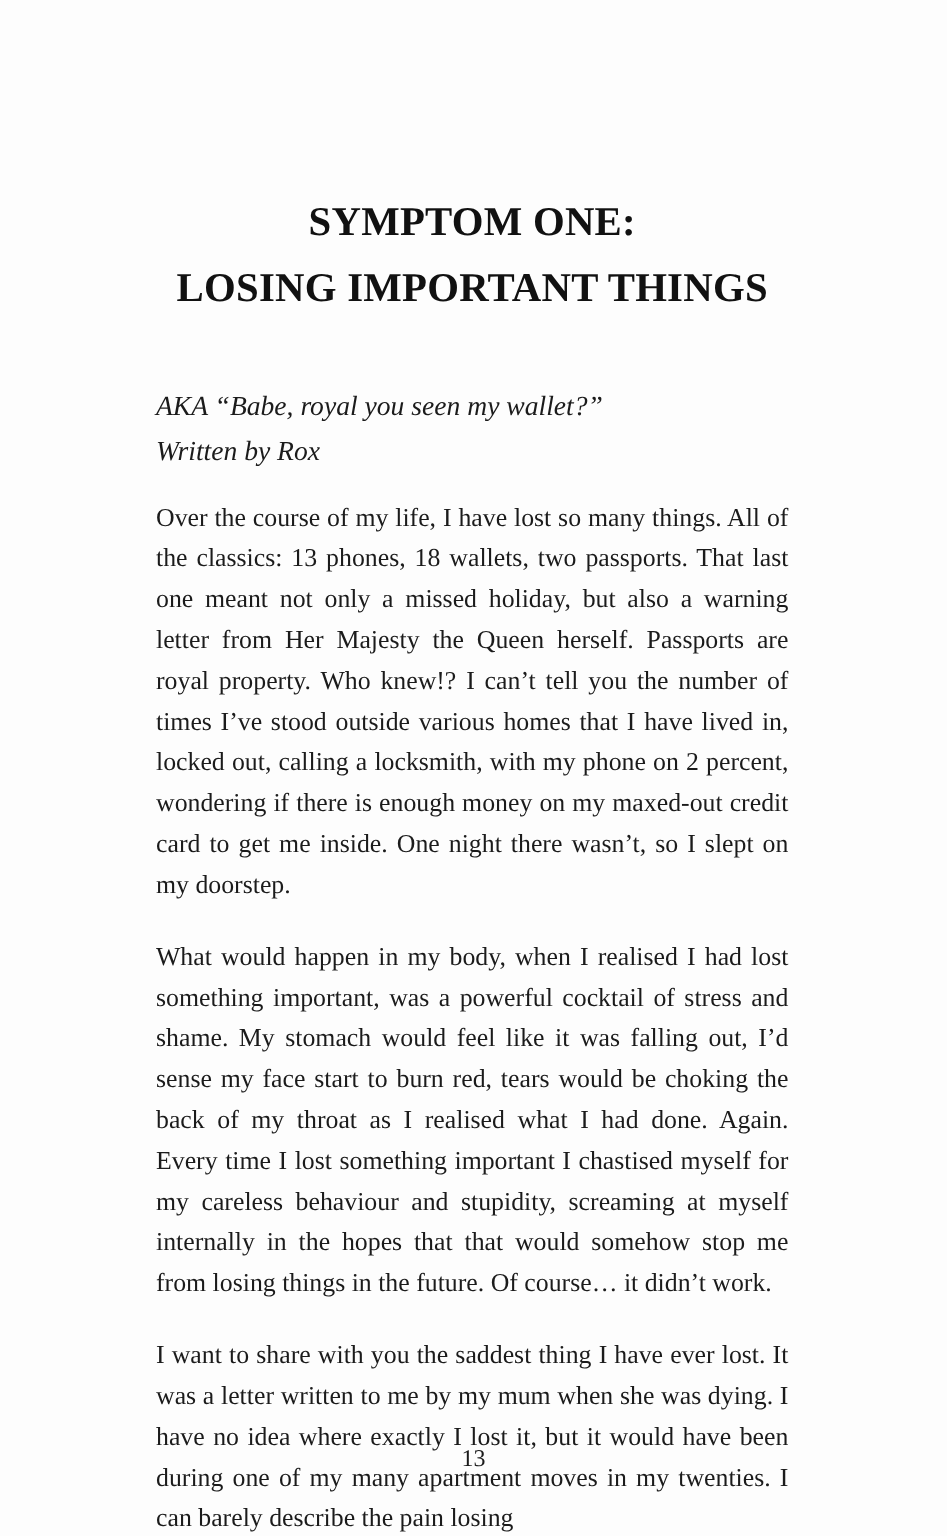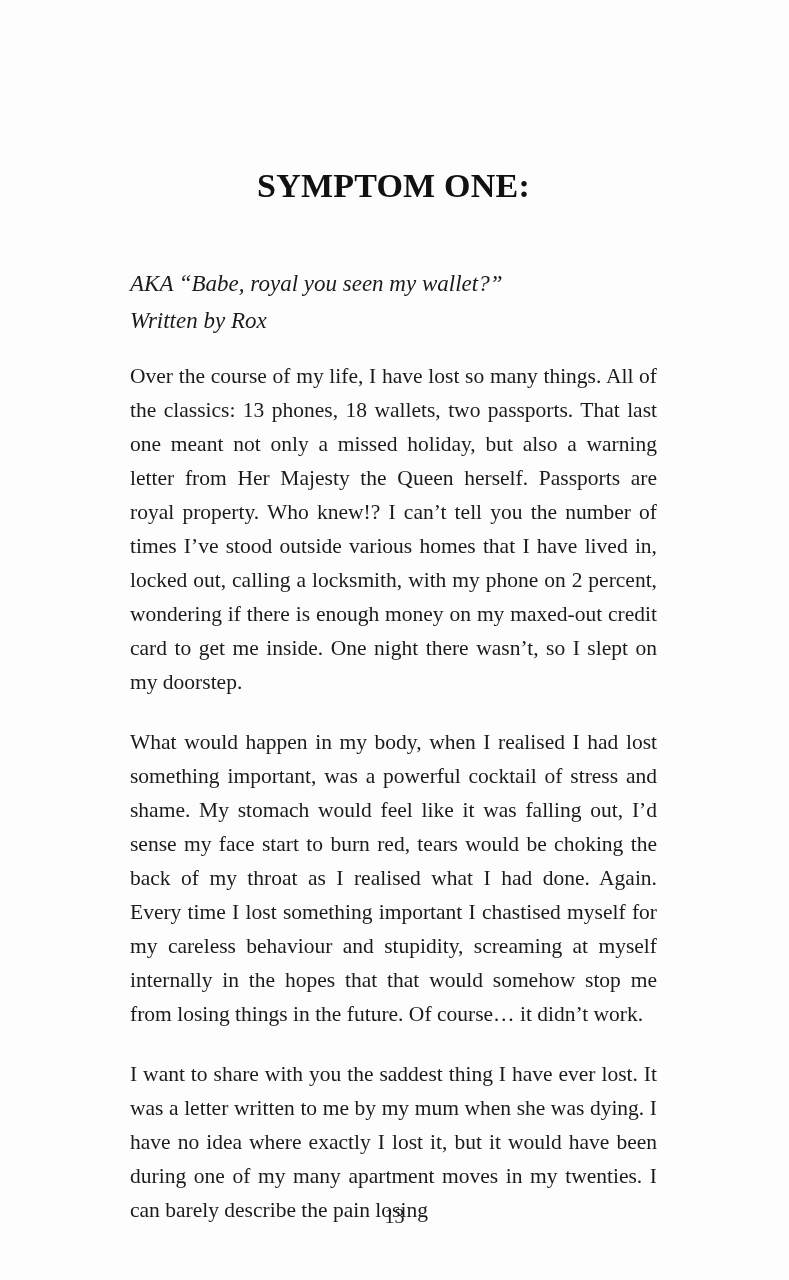--- a/index.html
+++ b/index.html
@@ -54,20 +54,21 @@
     color: #1b1b1b;
   }
 </style>
 </head>
 <body>
 
 <div class="page">
 
   <header class="chapter-heading">
     <div class="heading-line">SYMPTOM ONE:</div>
+    <div class="heading-line">LOSING IMPORTANT THINGS</div>
   </header>
 
   <div class="subtitle">
     <div>AKA “Babe, royal you seen my wallet?”</div>
     <div>Written by Rox</div>
   </div>
 
   <main class="body-text">
     <p>Over the course of my life, I have lost so many things. All of the classics: 13 phones, 18 wallets, two passports. That last one meant not only a missed holiday, but also a warning letter from Her Majesty the Queen herself. Passports are royal property. Who knew!? I can’t tell you the number of times I’ve stood outside various homes that I have lived in, locked out, calling a locksmith, with my phone on 2 percent, wondering if there is enough money on my maxed-out credit card to get me inside. One night there wasn’t, so I slept on my doorstep.</p>
     <p>What would happen in my body, when I realised I had lost something important, was a powerful cocktail of stress and shame. My stomach would feel like it was falling out, I’d sense my face start to burn red, tears would be choking the back of my throat as I realised what I had done. Again. Every time I lost something important I chastised myself for my careless behaviour and stupidity, screaming at myself internally in the hopes that that would somehow stop me from losing things in the future. Of course… it didn’t work.</p>

